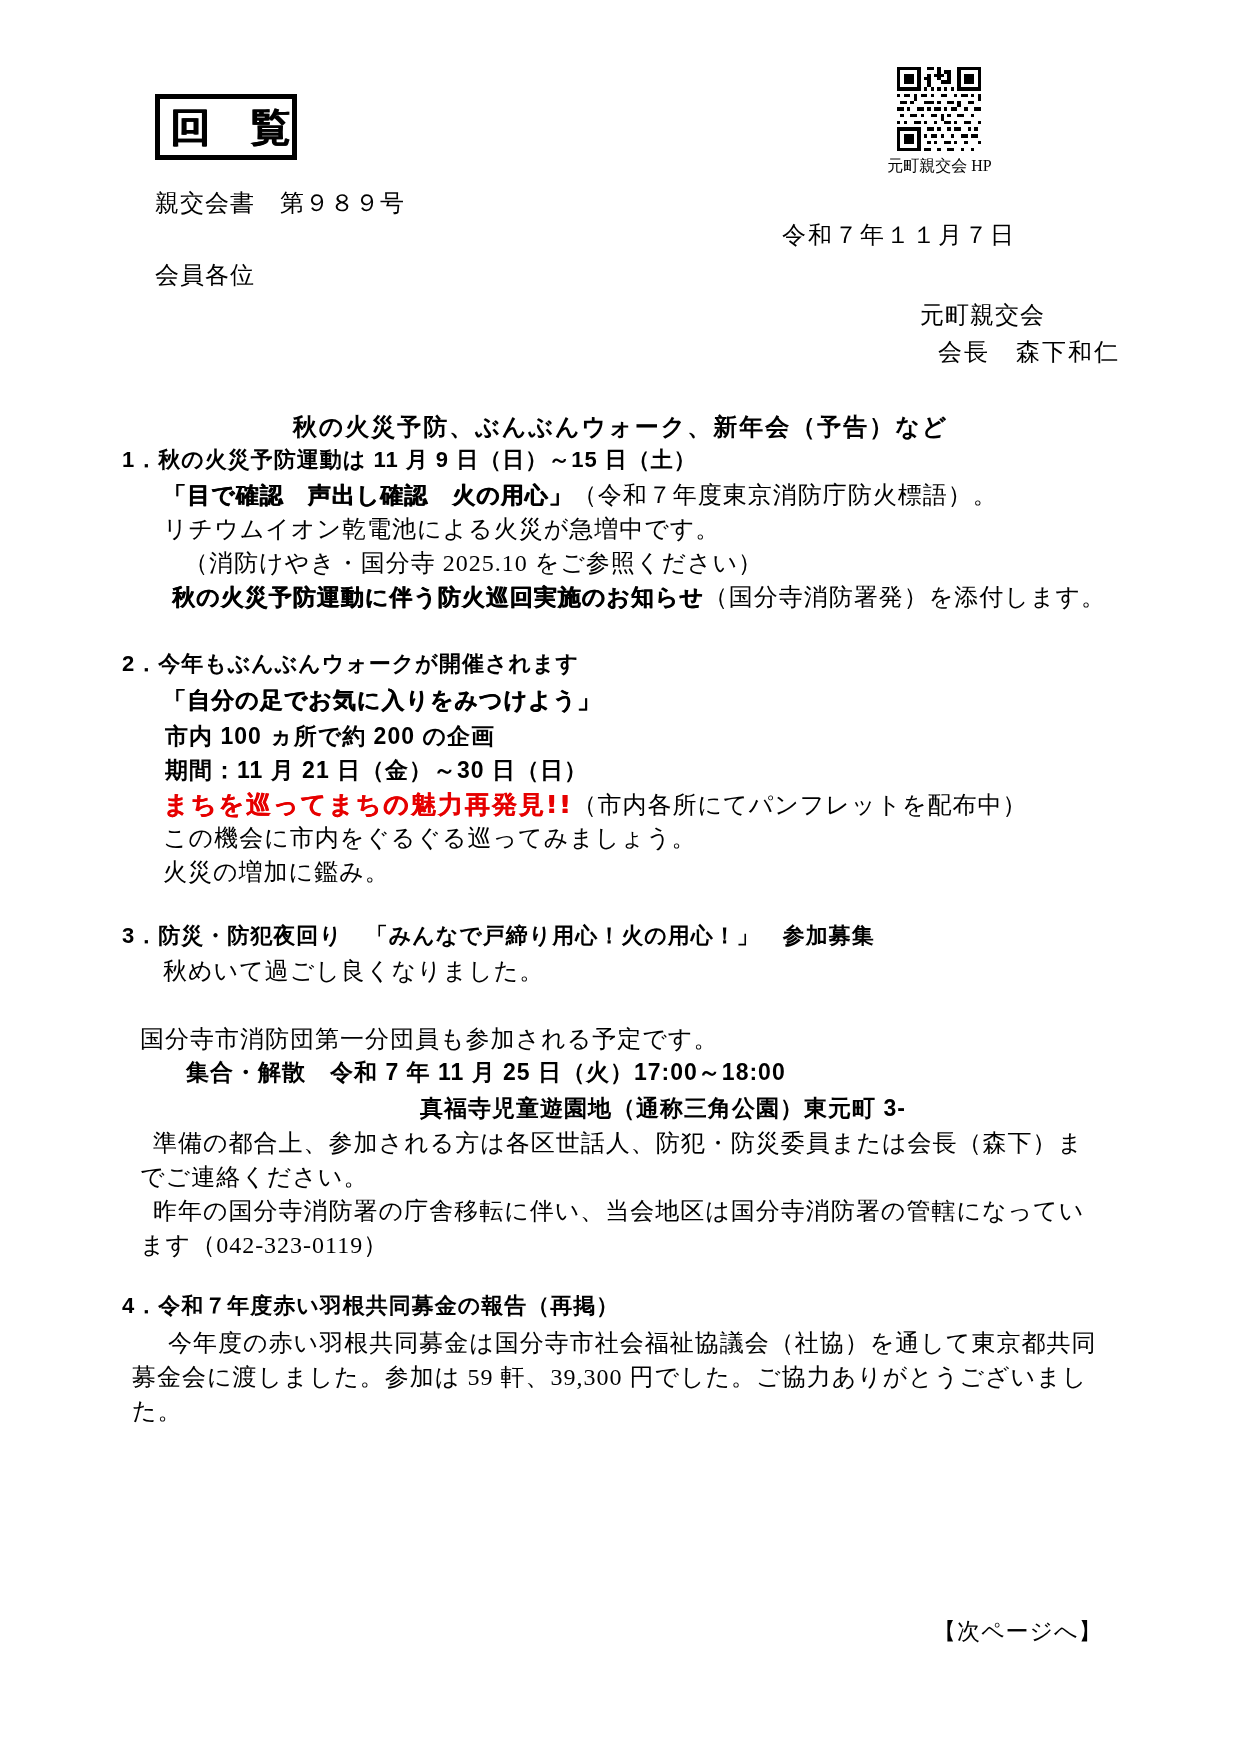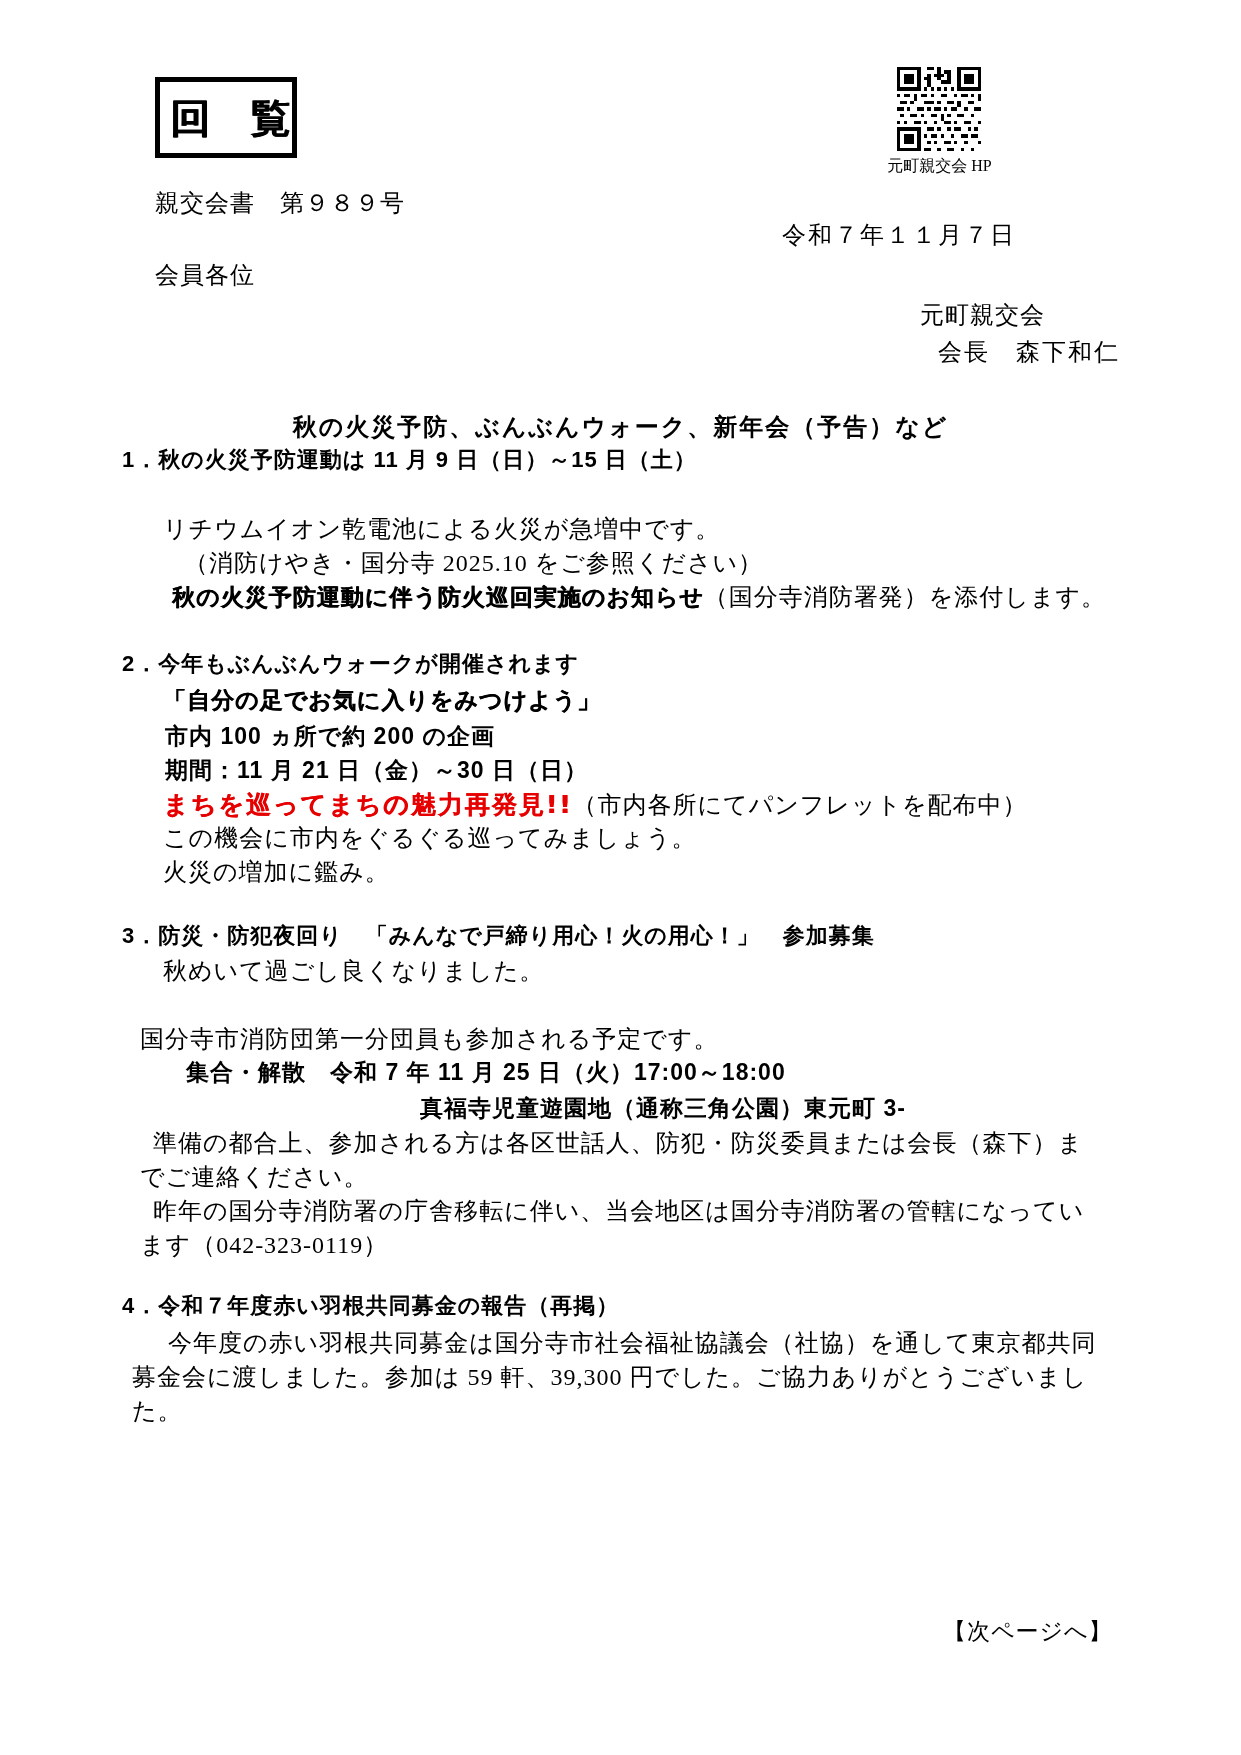--- a/index.html
+++ b/index.html
@@ -11,21 +11,21 @@
     background:#fff; color:var(--ink);
     font-family:"Liberation Serif","DejaVu Serif",serif;
     overflow:hidden;
   }
   .ln { position:absolute; white-space:nowrap; line-height:1.25; }
   .serif { font-family:"Liberation Serif","DejaVu Serif",serif; font-size:24px; letter-spacing:1px; }
   .ghead { font-family:"Liberation Sans","DejaVu Sans",sans-serif; font-weight:bold; font-size:22px; letter-spacing:1px; }
   .pop   { font-family:"DejaVu Sans","Liberation Sans",sans-serif; font-weight:900; font-size:23px; letter-spacing:1px; text-shadow:0.6px 0 currentColor; }
   .red   { color:var(--red); }
   .kairan-box {
-    position:absolute; left:155px; top:77px; width:142px; height:81px;
+    position:absolute; left:155px; top:94px; width:142px; height:66px;
     border:5px solid #000;
     display:flex; align-items:center; justify-content:center;
     font-family:"DejaVu Sans","Liberation Sans",sans-serif;
     font-weight:900; font-size:40px; line-height:1; text-shadow:1px 0 currentColor;padding-left:8px;
   }
   .qr { position:absolute; left:897px; top:67px; width:84px; height:84px; }
   .qr-label { position:absolute; left:852px; top:156px; width:175px; text-align:center;
     font-size:16px; font-family:"Liberation Serif","DejaVu Serif",serif; }
   .title-line { position:absolute; left:0; top:412px; width:100%; text-align:center; }
 </style>
@@ -58,20 +58,23 @@
 
   <div class="ln serif" style="left:155px; top:188px;">親交会書　第９８９号</div>
   <div class="ln serif" style="left:782px; top:220px; letter-spacing:2px;">令和７年１１月７日</div>
   <div class="ln serif" style="left:155px; top:260px;">会員各位</div>
   <div class="ln serif" style="left:905px; top:300px;margin-left:15px;">元町親交会</div>
   <div class="ln serif" style="left:938px; top:337px; letter-spacing:2px;">会長　森下和仁</div>
 
   <div class="ln ghead title-line" style="font-size:24px; letter-spacing:2px;">秋の火災予防、ぶんぶんウォーク、新年会（予告）など</div>
 
   <div class="ln ghead" style="left:122px; top:446px;">1．秋の火災予防運動は 11 月 9 日（日）～15 日（土）</div>
+  <div class="ln" style="left:163px; top:480px;">
+    <span class="pop">「目で確認　声出し確認　火の用心」</span><span class="serif">（令和７年度東京消防庁防火標語）。</span>
+  </div>
   <div class="ln serif" style="left:163px; top:514px;">リチウムイオン乾電池による火災が急増中です。</div>
   <div class="ln serif" style="left:158px; top:548px;margin-left:26px;">（消防けやき・国分寺 2025.10 をご参照ください）</div>
   <div class="ln" style="left:172px; top:582px;">
     <span class="pop">秋の火災予防運動に伴う防火巡回実施のお知らせ</span><span class="serif">（国分寺消防署発）を添付します。</span>
   </div>
 
   <div class="ln ghead" style="left:122px; top:650px;">2．今年もぶんぶんウォークが開催されます</div>
   <div class="ln pop" style="left:163px; top:686px;">「自分の足でお気に入りをみつけよう」</div>
   <div class="ln ghead" style="left:165px; top:722px; font-size:23px;">市内 100 ヵ所で約 200 の企画</div>
   <div class="ln ghead" style="left:165px; top:756px; font-size:23px;">期間：11 月 21 日（金）～30 日（日）</div>
@@ -89,15 +92,15 @@
   <div class="ln serif" style="left:153px; top:1128px;">準備の都合上、参加される方は各区世話人、防犯・防災委員または会長（森下）ま</div>
   <div class="ln serif" style="left:140px; top:1162px;">でご連絡ください。</div>
   <div class="ln serif" style="left:153px; top:1196px;">昨年の国分寺消防署の庁舎移転に伴い、当会地区は国分寺消防署の管轄になってい</div>
   <div class="ln serif" style="left:140px; top:1230px;">ます（042-323-0119）</div>
 
   <div class="ln ghead" style="left:122px; top:1292px;">4．令和７年度赤い羽根共同募金の報告（再掲）</div>
   <div class="ln serif" style="left:168px; top:1328px;">今年度の赤い羽根共同募金は国分寺市社会福祉協議会（社協）を通して東京都共同</div>
   <div class="ln serif" style="left:132px; top:1362px;">募金会に渡しました。参加は 59 軒、39,300 円でした。ご協力ありがとうございまし</div>
   <div class="ln serif" style="left:132px; top:1396px;">た。</div>
 
-  <div class="ln serif" style="left:933px; top:1618px; font-size:23px;margin-left:10px;">【次ページへ】</div>
+  <div class="ln serif" style="left:933px; top:1618px; font-size:23px;">【次ページへ】</div>
 
 </div>
 
 </body></html>

